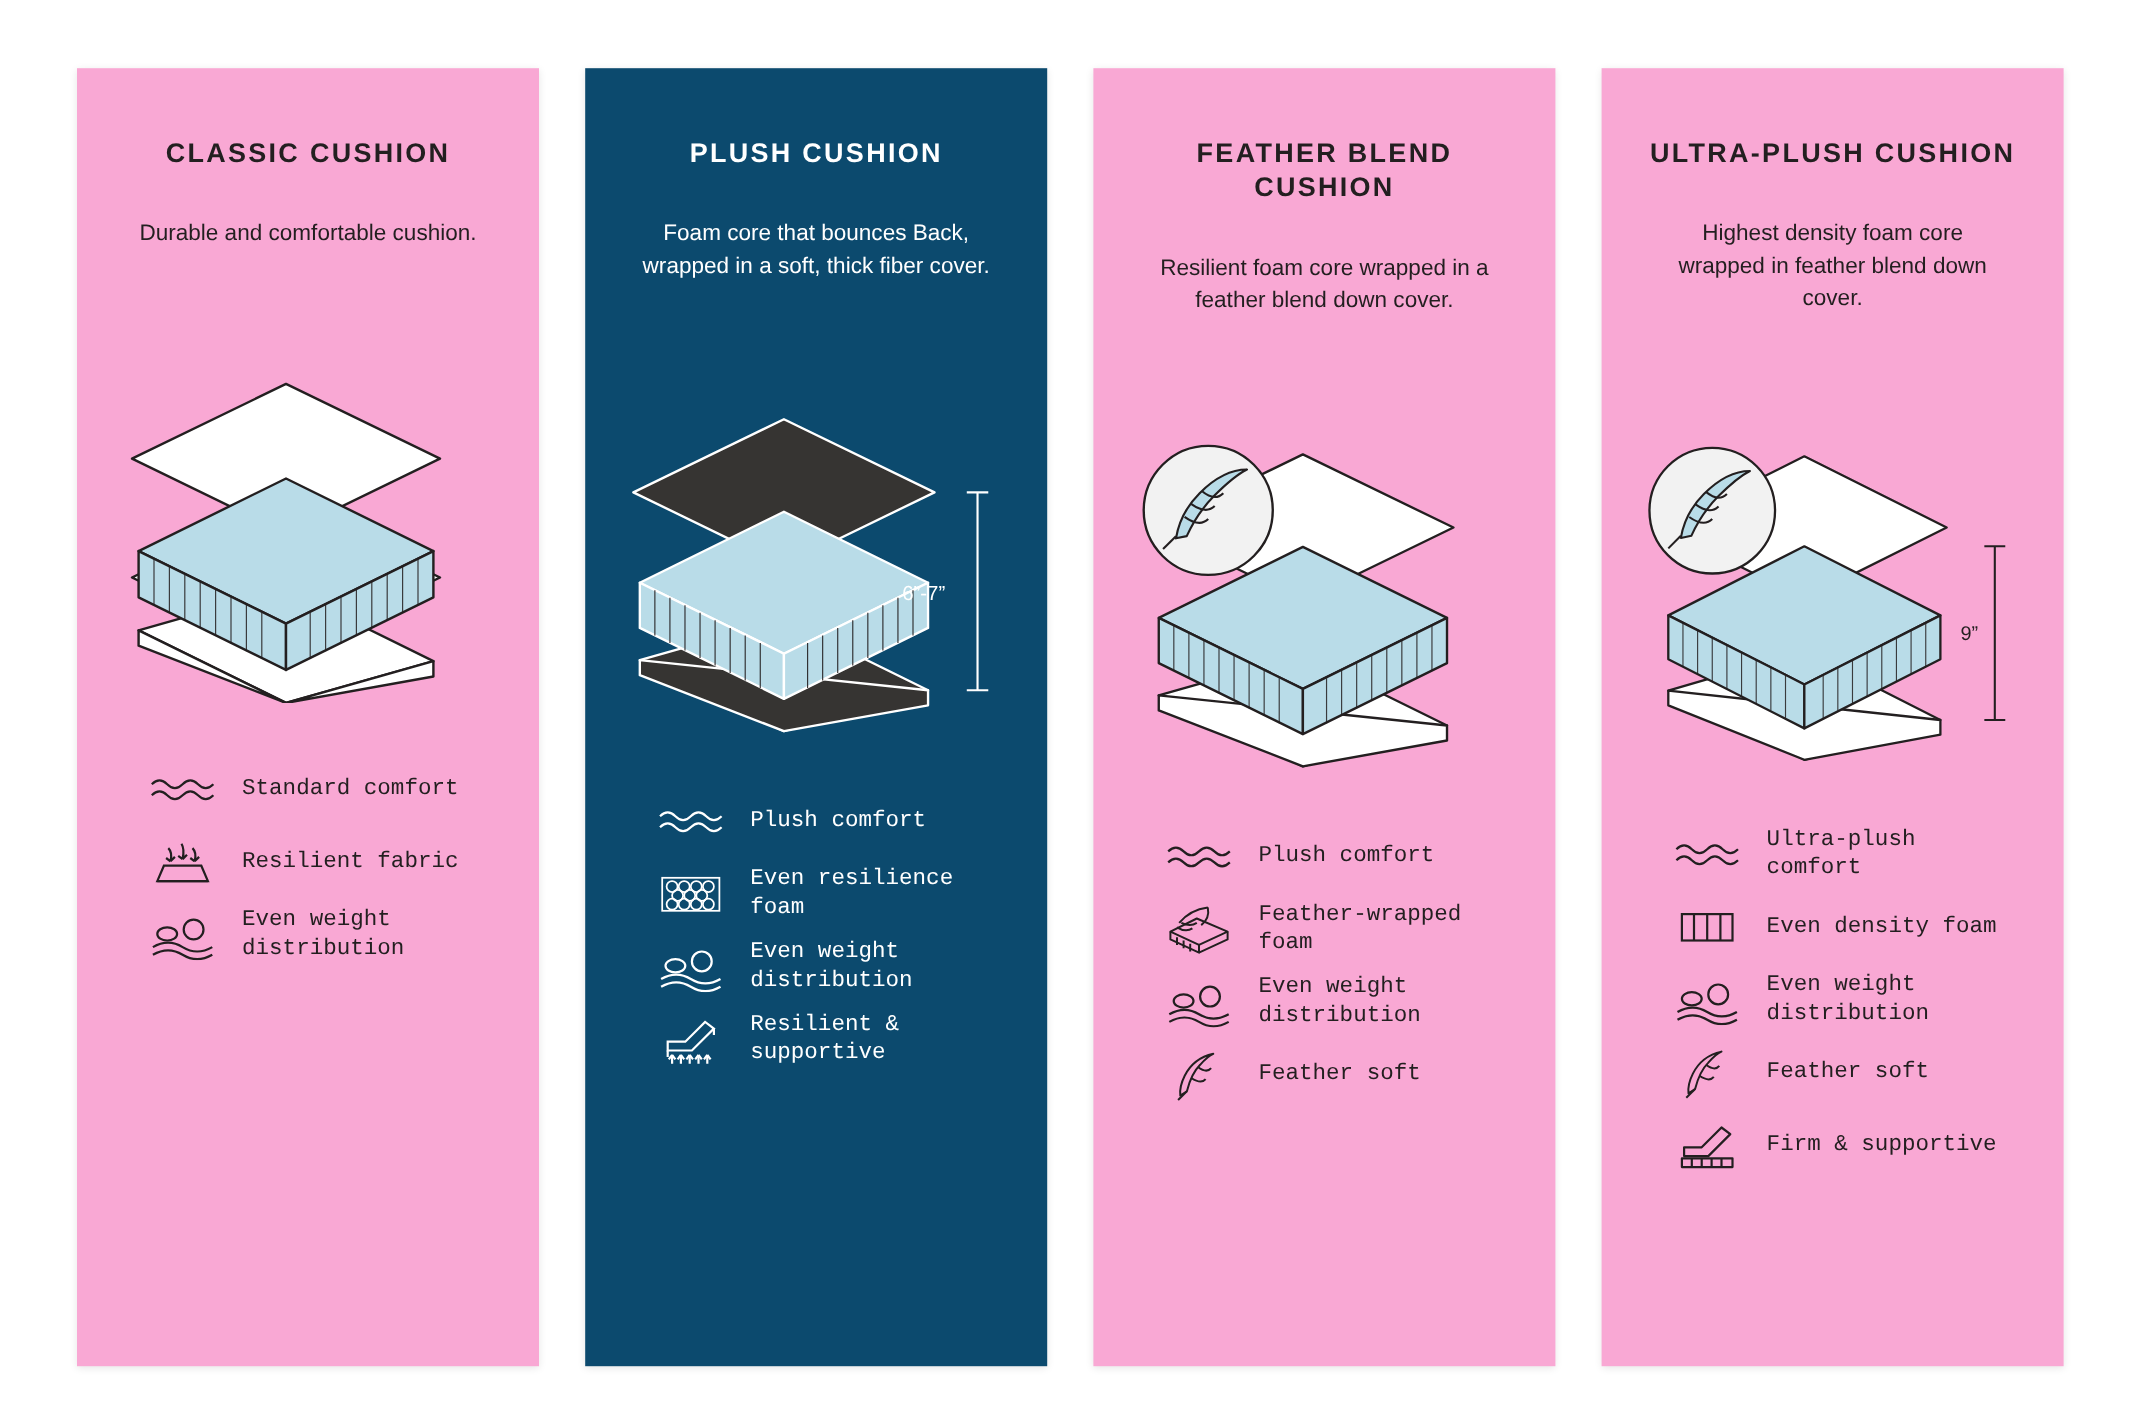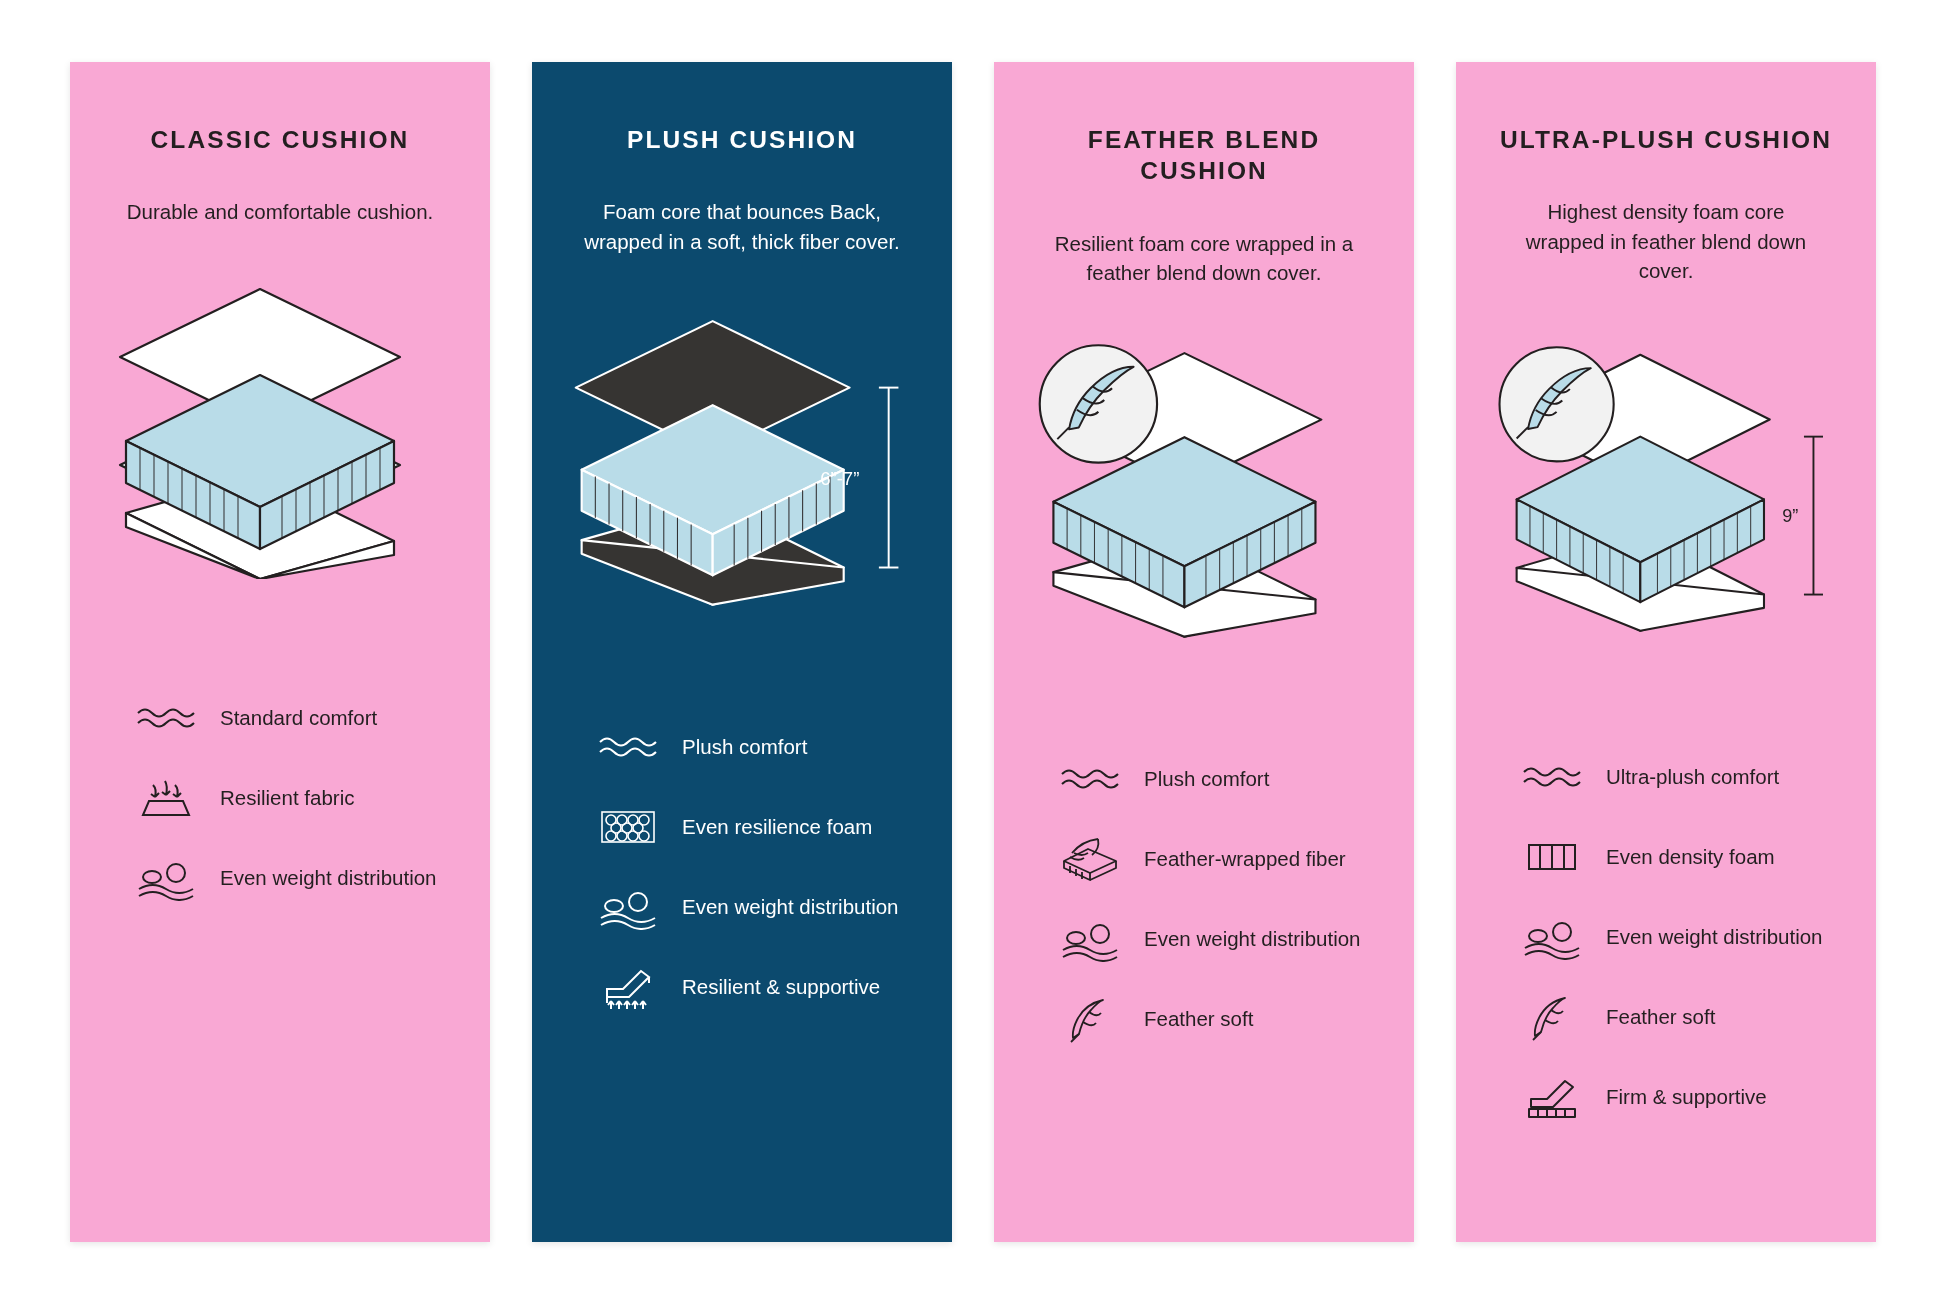--- a/index.html
+++ b/index.html
@@ -58,31 +58,32 @@
     margin: 16px;
     max-width: 330px;
   }
   .diagram-wrap {
     position: relative;
     width: 100%;
     height: 360px;
     margin-top: 36px;
     display: flex;
     justify-content: center;
-    align-items: flex-start;
+    align-items: flex-end;
   }
   .diagram-wrap svg { display: block; }
   .features {
     width: 100%;
     margin-top: 52px;
     display: flex;
     flex-direction: column;
-    gap: 26px;
+    gap: 12px;
     padding-left: 28px;
     box-sizing: border-box;
+    font-family: Liberation Mono, monospace;
   }
   .feature {
     display: flex;
     align-items: center;
     gap: 20px;
   }
   .feature-icon {
     width: 68px;
     min-width: 68px;
     height: 54px;
@@ -330,21 +331,21 @@
       <div class="feature">
         <span class="feature-icon">
           <svg width="64" height="48" viewBox="0 0 64 48" fill="none" stroke="#231f20" stroke-width="1.8" stroke-linejoin="round">
             <polygon points="30,14 58,26 32,38 6,26"></polygon>
             <path d="M6 26 L6 33 L32 45 L32 38"></path>
             <path d="M58 26 L58 33 L32 45"></path>
             <path d="M40 4 q-16 2 -26 14 M40 4 q2 10 -6 16 M16 18 q8 4 14 0 M12 22 q8 5 14 1"></path>
             <path d="M12 31 l0 7 M18 34 l0 7 M24 37 l0 7"></path>
           </svg>
         </span>
-        <span class="feature-label">Feather-wrapped fiber</span>
+        <span class="feature-label">Feather-wrapped foam</span>
       </div>
       <div class="feature">
         <span class="feature-icon">
           <svg width="62" height="46" viewBox="0 0 62 46" fill="none" stroke="#231f20" stroke-width="2">
             <ellipse cx="17" cy="22" rx="9" ry="6"></ellipse>
             <circle cx="41" cy="18" r="9"></circle>
             <path d="M4 34 q14 -8 27 0 t27 0"></path>
             <path d="M4 41 q14 -8 27 0 t27 0"></path>
           </svg>
         </span>

